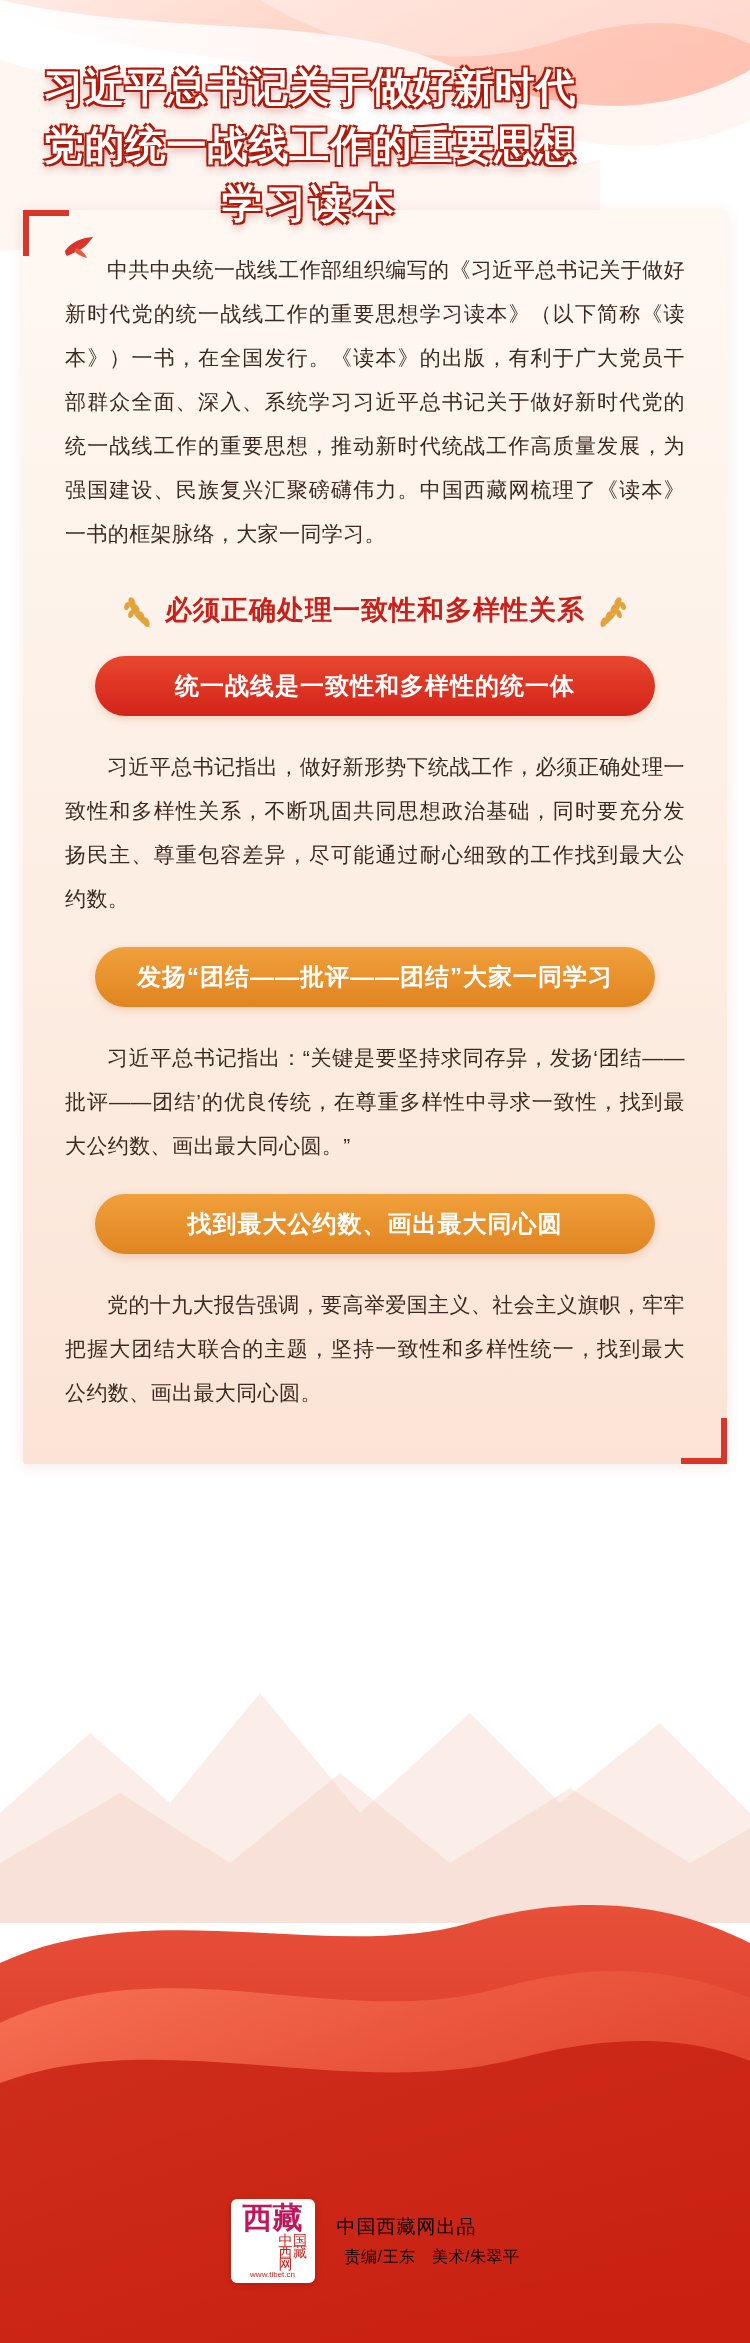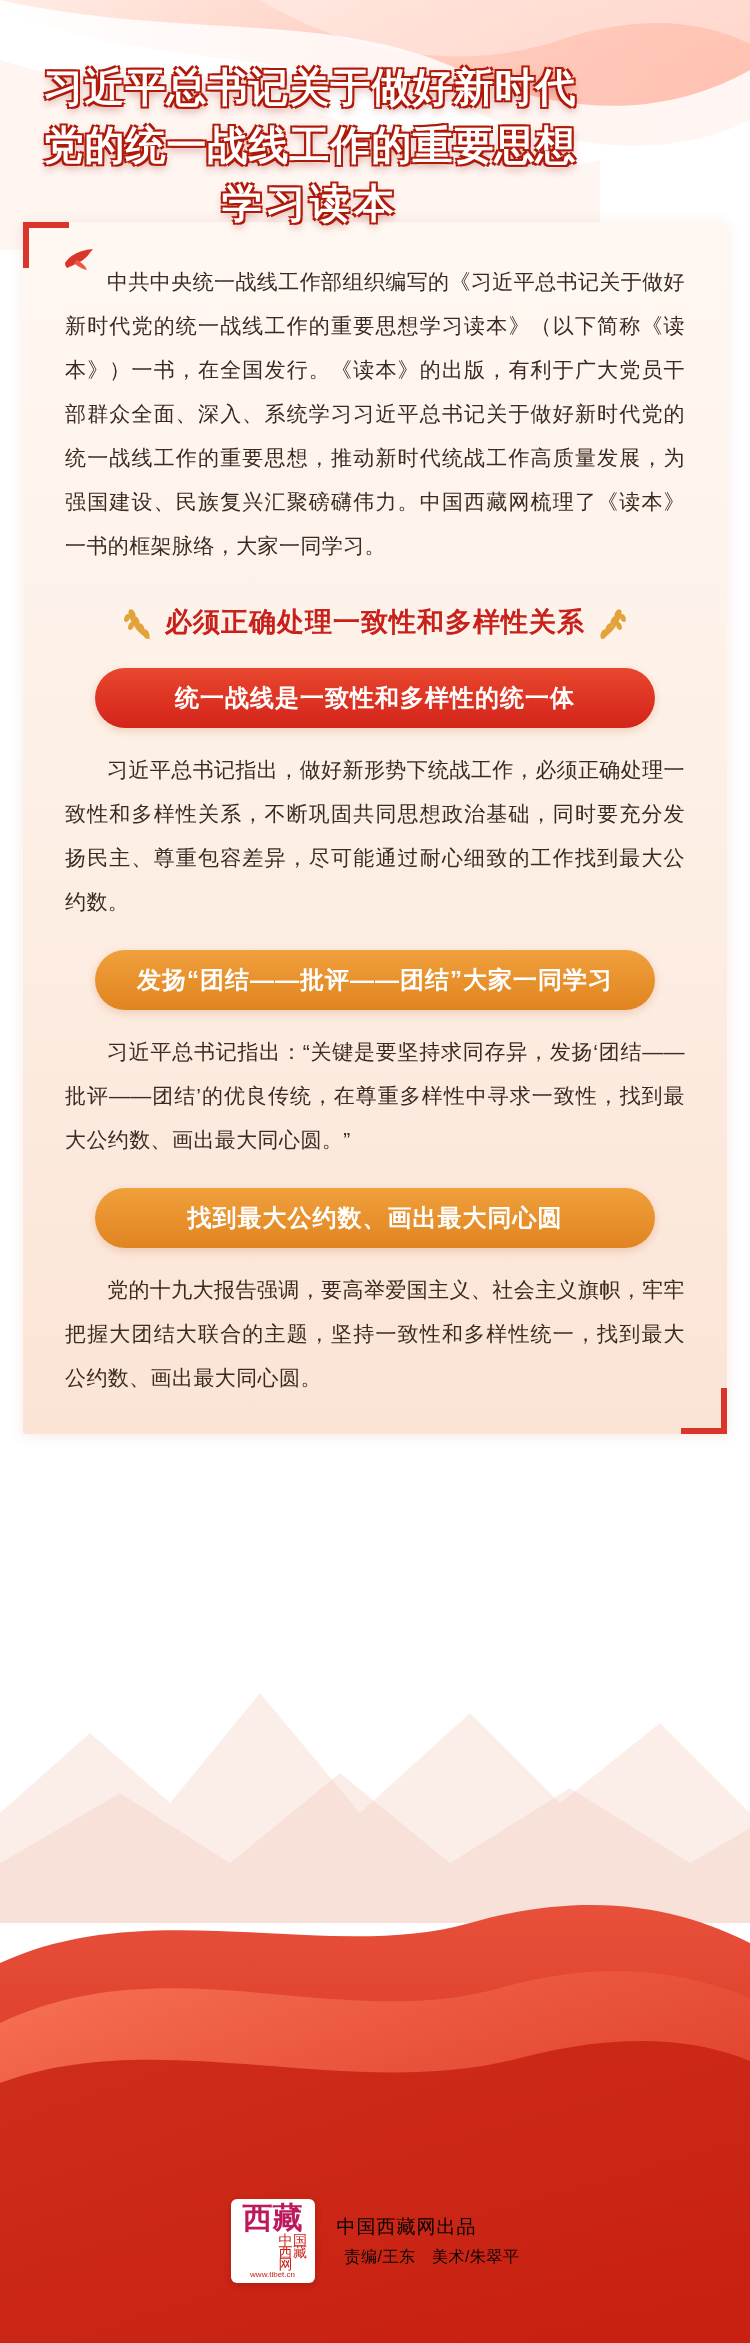--- a/index.html
+++ b/index.html
@@ -56,28 +56,28 @@
       2px -2px 0 #b01a0a,
       -2px -2px 0 #b01a0a,
       0 4px 8px rgba(140,20,10,0.45);
     font-family: "Liberation Sans", "DejaVu Sans", sans-serif;
   }
   .title-line.l3 { letter-spacing: 4px; }
 
   
   .card {
     position: absolute;
-    top: 222px;
+    top: 210px;
     left: 23px;
     width: 704px;
     min-height: 1072px;
     background: linear-gradient(180deg, #fff8f2 0%, #fdf0e6 45%, #fbe4d6 100%);
     border-radius: 2px;
     box-shadow: 0 2px 14px rgba(180,70,40,0.12);
-    padding: 0 0 34px 0;
+    padding: 0 0 49px 0;
     z-index: 4;
   }
   .card-corner {
     position: absolute;
     width: 46px; height: 6px;
     background: #d9352a;
   }
   .corner-tl { top: 0; left: 0; }
   .corner-tl2 { top: 0; left: 0; width: 6px; height: 46px; }
   .corner-br { bottom: 0; right: 0; }
@@ -138,20 +138,21 @@
     background: linear-gradient(180deg, #f0a03c 0%, #e08420 100%);
   }
   .para {
     padding: 20px 42px 0 42px;
     font-size: 21px;
     line-height: 44px;
     color: #3c2a22;
     text-align: justify;
     text-indent: 2em;
     letter-spacing: 0.4px;
+    margin-top: 9px;
   }
 
   
   .mountains {
     position: absolute;
     left: 0; bottom: 420px;
     width: 750px; height: 360px;
     z-index: 1;
     opacity: 0.5;
   }

